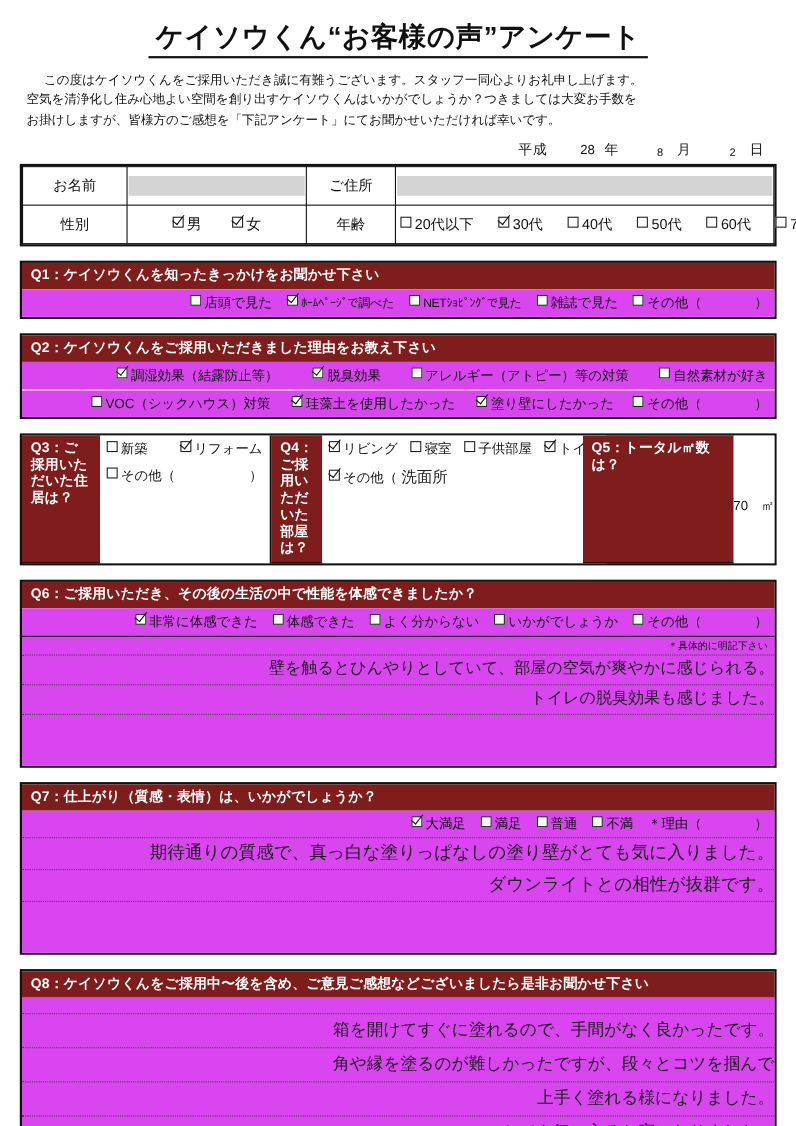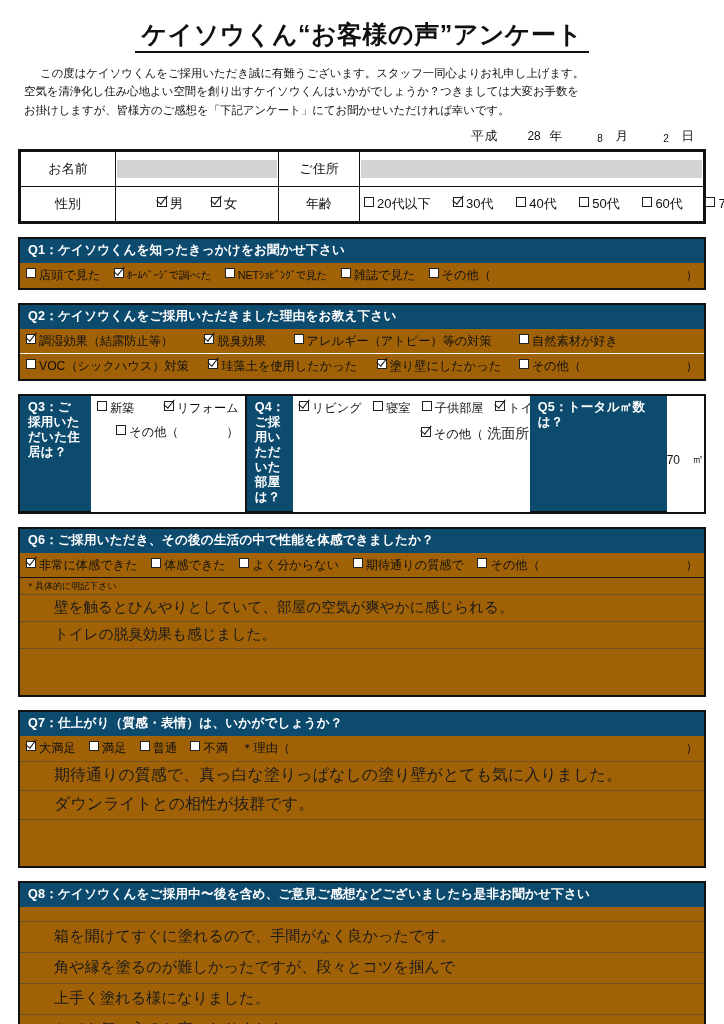--- a/index.html
+++ b/index.html
@@ -65,27 +65,27 @@
     background:#d4d4d4;height:18px;margin:0;
   }
   .sex-cell{text-align:center;}
   .sex-cell .opt{display:inline-block;margin:0 14px;font-size:13.5px;}
   .age-cell{font-size:11px;white-space:nowrap;padding-left:4px;}
   .age-cell .opt{display:inline-block;margin-right:9px;}
 
   
   .qblock{margin-top:13px;border:2px solid #111;}
   .qhead{
-    background:#0c4a6e;color:#fff;
+    background:#7f1d1d;color:#fff;
     font-size:12.6px;font-weight:700;
     padding:4px 8px 5px 8px;
     letter-spacing:.2px;
     line-height:1.2;
   }
-  .qbody{background:#a16207;}
+  .qbody{background:#d946ef;text-align:right;}
   .orow{
     border-top:1px solid #111;
     padding:4px 6px 4px 6px;
     font-size:12.2px;
     white-space:nowrap;
     overflow:hidden;
     line-height:1.35;
   }
   .orow:first-child{border-top:none;}
   .opt{display:inline-block;}
@@ -120,21 +120,21 @@
   .flexrow{display:flex;align-items:center;}
   .flexrow .grow{flex:1 1 auto;}
 
   
   .trio{margin-top:13px;display:flex;border:2px solid #111;}
   .trio .col{display:flex;flex-direction:row;}
   .trio .col.c1{width:241px;border-right:2px solid #111;}
   .trio .col.c2{width:281px;border-right:2px solid #1d4ed8;}
   .trio .col.c3{flex:1 1 auto;}
   .trio .qhead{border-bottom:1px solid #111;}
-  .trio .cbody{flex:1 1 auto;background:#fff;text-align:right;}
+  .trio .cbody{flex:1 1 auto;background:#fff;}
   .trio .cline{
     padding:4px 6px 3px 6px;
     font-size:12.2px;white-space:nowrap;
     line-height:1.4;
   }
   .q5val{
     display:flex;align-items:center;justify-content:center;
     height:100%;font-size:12px;
     padding-top:12px;
     box-sizing:border-box;
@@ -319,21 +319,21 @@
   </div>
 
   <div class="qblock">
     <div class="qhead">Q6：ご採用いただき、その後の生活の中で性能を体感できましたか？</div>
     <div class="qbody">
       <div class="orow flexrow">
         <span class="grow">
           <span class="opt"><span class="cb checked"></span><span>非常に体感できた</span></span>
           <span class="opt"><span class="cb"></span><span>体感できた</span></span>
           <span class="opt"><span class="cb"></span><span>よく分からない</span></span>
-          <span class="opt"><span class="cb"></span><span>期待通りの質感で</span></span>
+          <span class="opt"><span class="cb"></span><span>いかがでしょうか</span></span>
           <span class="opt"><span class="cb"></span><span>その他</span><span>（</span><span class="paren-fill"></span></span>
         </span>
         <span>）</span>
       </div>
       <div class="note">＊具体的に明記下さい</div>
       <div class="wline">壁を触るとひんやりとしていて、部屋の空気が爽やかに感じられる。</div>
       <div class="wline">トイレの脱臭効果も感じました。</div>
       <div class="wline"></div>
       <div class="tail"></div>
     </div>

